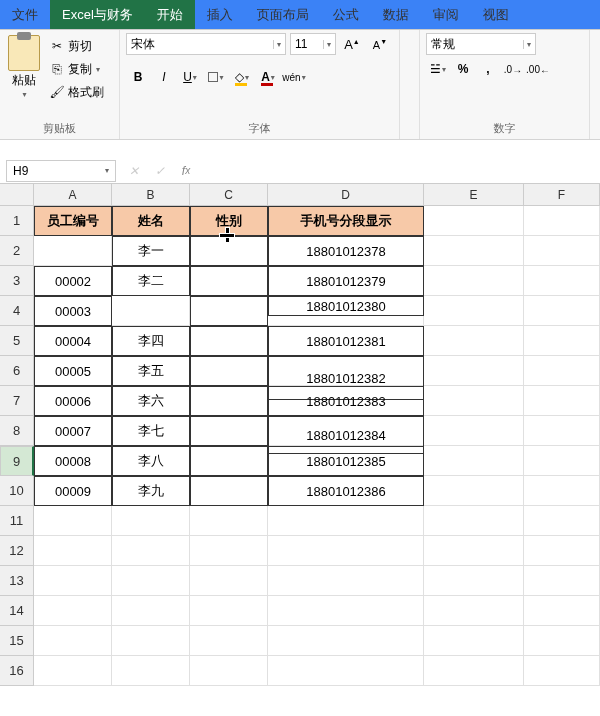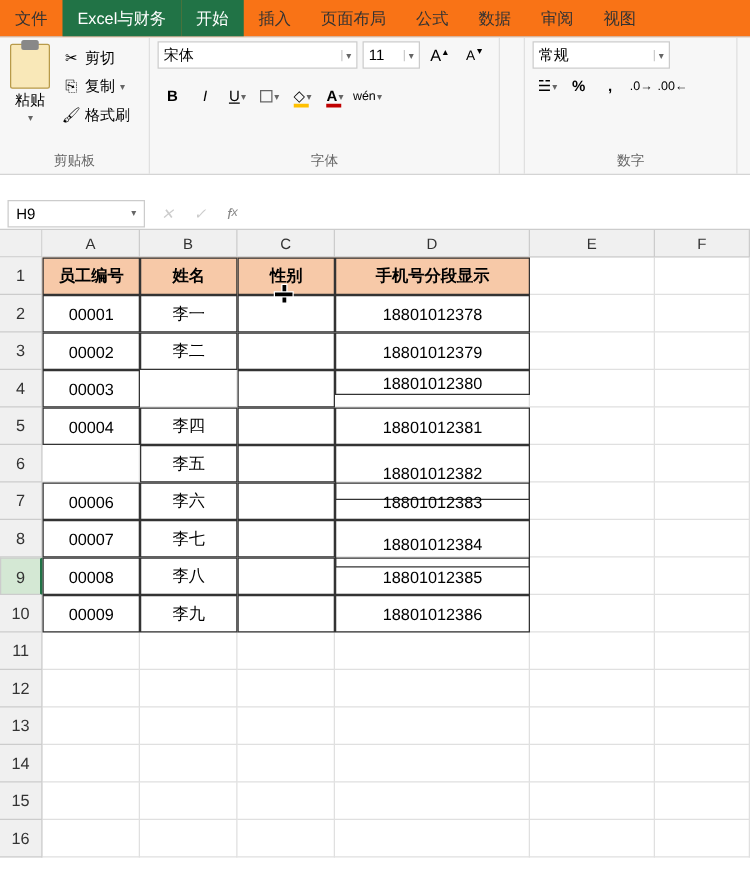--- a/index.html
+++ b/index.html
@@ -1,19 +1,19 @@
 <!DOCTYPE html>
 <html><head>
 <meta charset="utf-8">
 <style>
 * { box-sizing: border-box; margin: 0; padding: 0; font-family: "Microsoft YaHei", sans-serif; }
 body { width: 600px; height: 716px; background: #fff; overflow: hidden; font-size: 12px; }
 
 
-.tabs { display: flex; background: #f97316; height: 30px; border-bottom: 1px solid #ccc; }
+.tabs { display: flex; background: #3b82f6; height: 30px; border-bottom: 1px solid #ccc; }
 .tab { padding: 0 12px; line-height: 30px; color: #333; cursor: pointer; font-size: 13px; }
 .tab.green { background: #217346; color: #fff; }
 .tab.active { background: #217346; color: #fff; }
 
 
 .ribbon { display: flex; height: 110px; border-bottom: 1px solid #d4d4d4; background: #f7f7f7; }
 .group { display: flex; flex-direction: column; border-right: 1px solid #e0e0e0; padding: 3px 6px; }
 .group-content { flex: 1; display: flex; align-items: flex-start; gap: 4px; }
 .group-label { text-align: center; font-size: 11px; color: #666; padding-top: 2px; }
 .btn-col { display: flex; flex-direction: column; align-items: center; gap: 1px; padding: 2px; cursor: pointer; }
@@ -333,35 +333,35 @@
         <div class="cell " style="left: 0px; top: 450px; width: 78px; height: 30px;"></div>
         <div class="cell " style="left: 78px; top: 450px; width: 78px; height: 30px;"></div>
         <div class="cell " style="left: 156px; top: 450px; width: 78px; height: 30px;"></div>
         <div class="cell " style="left: 234px; top: 450px; width: 156px; height: 30px;"></div>
         <div class="cell " style="left: 390px; top: 450px; width: 100px; height: 30px;"></div>
         <div class="cell " style="left: 490px; top: 450px; width: 76px; height: 30px;"></div>
         <div class="cell hdr" style="left: 0px; top: 0px; width: 78px; height: 30px;">员工编号</div>
         <div class="cell hdr" style="left: 78px; top: 0px; width: 78px; height: 30px;">姓名</div>
         <div class="cell hdr" style="left: 156px; top: 0px; width: 78px; height: 30px;">性别</div>
         <div class="cell hdr" style="left: 234px; top: 0px; width: 156px; height: 30px;">手机号分段显示</div>
-        <div class="cell b" style="left: 0px; top: 30px; width: 78px; height: 30px;">00001</div>
         <div class="cell b" style="left: 78px; top: 30px; width: 78px; height: 30px;">李一</div>
         <div class="cell b" style="left: 156px; top: 30px; width: 78px; height: 30px;"></div>
         <div class="cell b" style="left: 234px; top: 30px; width: 156px; height: 30px;">18801012378</div>
         <div class="cell b" style="left: 0px; top: 60px; width: 78px; height: 30px;">00002</div>
         <div class="cell b" style="left: 78px; top: 60px; width: 78px; height: 30px;">李二</div>
         <div class="cell b" style="left: 156px; top: 60px; width: 78px; height: 30px;"></div>
         <div class="cell b" style="left: 234px; top: 60px; width: 156px; height: 30px;">18801012379</div>
         <div class="cell b" style="left: 0px; top: 90px; width: 78px; height: 30px;">00003</div>
         <div class="cell b" style="left: 156px; top: 90px; width: 78px; height: 30px;"></div>
         <div class="cell b" style="left: 234px; top: 90px; width: 156px; height: 20px;">18801012380</div>
         <div class="cell b" style="left: 0px; top: 120px; width: 78px; height: 30px;">00004</div>
         <div class="cell b" style="left: 78px; top: 120px; width: 78px; height: 30px;">李四</div>
         <div class="cell b" style="left: 156px; top: 120px; width: 78px; height: 30px;"></div>
         <div class="cell b" style="left: 234px; top: 120px; width: 156px; height: 30px;">18801012381</div>
+        <div class="cell b" style="left: 0px; top: 150px; width: 78px; height: 30px;">00005</div>
         <div class="cell b" style="left: 78px; top: 150px; width: 78px; height: 30px;">李五</div>
         <div class="cell b" style="left: 156px; top: 150px; width: 78px; height: 30px;"></div>
         <div class="cell b" style="left: 234px; top: 150px; width: 156px; height: 44px;">18801012382</div>
         <div class="cell b" style="left: 0px; top: 180px; width: 78px; height: 30px;">00006</div>
         <div class="cell b" style="left: 78px; top: 180px; width: 78px; height: 30px;">李六</div>
         <div class="cell b" style="left: 156px; top: 180px; width: 78px; height: 30px;"></div>
         <div class="cell b" style="left: 234px; top: 180px; width: 156px; height: 30px;">18801012383</div>
         <div class="cell b" style="left: 0px; top: 210px; width: 78px; height: 30px;">00007</div>
         <div class="cell b" style="left: 78px; top: 210px; width: 78px; height: 30px;">李七</div>
         <div class="cell b" style="left: 156px; top: 210px; width: 78px; height: 30px;"></div>

